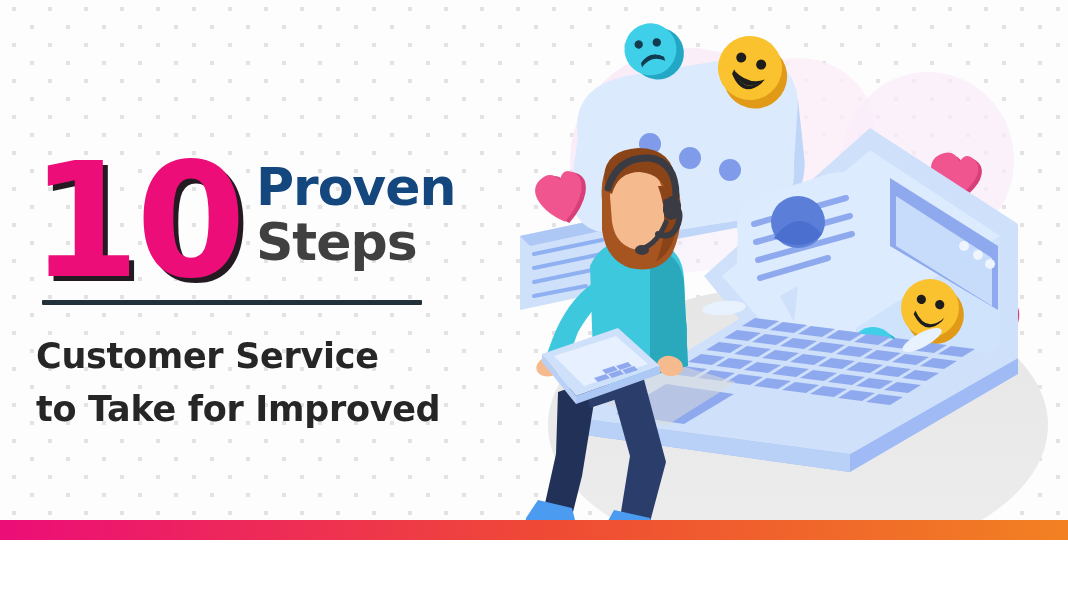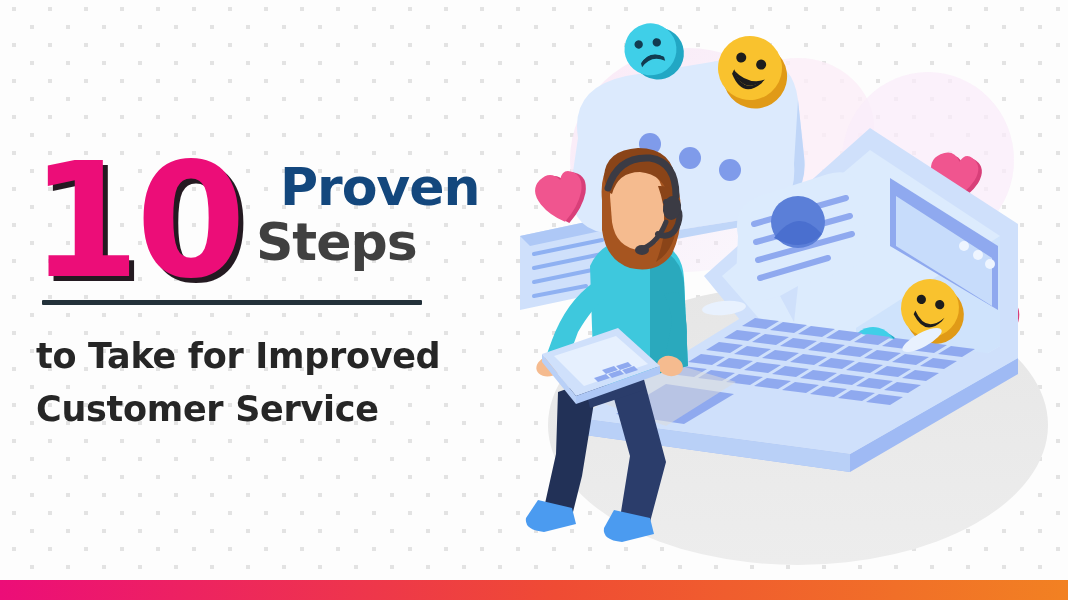--- a/index.html
+++ b/index.html
@@ -7,21 +7,21 @@
   body{
     font-family:"Liberation Sans", sans-serif;
     width:1068px; height:616px;
     overflow:hidden;
     position:relative;
   }
 
   
   #poster{
     position:relative;
-    width:1068px; height:600px;
+    width:1068px; height:540px;
     background:#fdfdfd;
     overflow:hidden;
   }
 
   
   #dotgrid{
     position:absolute; inset:0;
     background-image:
       radial-gradient(circle at 14px 9px, #e3e3e3 2.2px, transparent 2.4px),
       radial-gradient(circle at 32px 27px, #e3e3e3 2.2px, transparent 2.4px);
@@ -339,28 +339,28 @@
           </g>
         </g>
       </g>
     </svg>
   </div>
 
   <div id="headline-block">
     <div class="head-row">
       <div id="big-number" style="color: rgb(236, 13, 120); text-shadow: rgb(36, 26, 33) 5px 5px 0px;">10</div>
       <div id="headline-lines">
-        <div class="head-line" style="color: rgb(19, 71, 125); margin-left: 24px;">Proven</div>
+        <div class="head-line" style="color: rgb(19, 71, 125);">Proven</div>
         <div class="head-line" style="color: #404040;">Steps</div>
       </div>
     </div>
   </div>
 
   <div id="title-rule" style="background: rgb(35, 49, 58);"></div>
 
   <div id="subtitle">
+    <div class="sub-line" style="color: rgb(38, 38, 38);">Customer Service</div>
     <div class="sub-line" style="color: rgb(38, 38, 38);">to Take for Improved</div>
-    <div class="sub-line" style="color: rgb(38, 38, 38);">Customer Service</div>
   </div>
 
   <div id="bottom-bar" style="background: linear-gradient(90deg, rgb(236, 13, 120) 0%, rgb(239, 75, 52) 52%, rgb(242, 129, 34) 100%);"></div>
 
 </div>
 
 </body></html>

